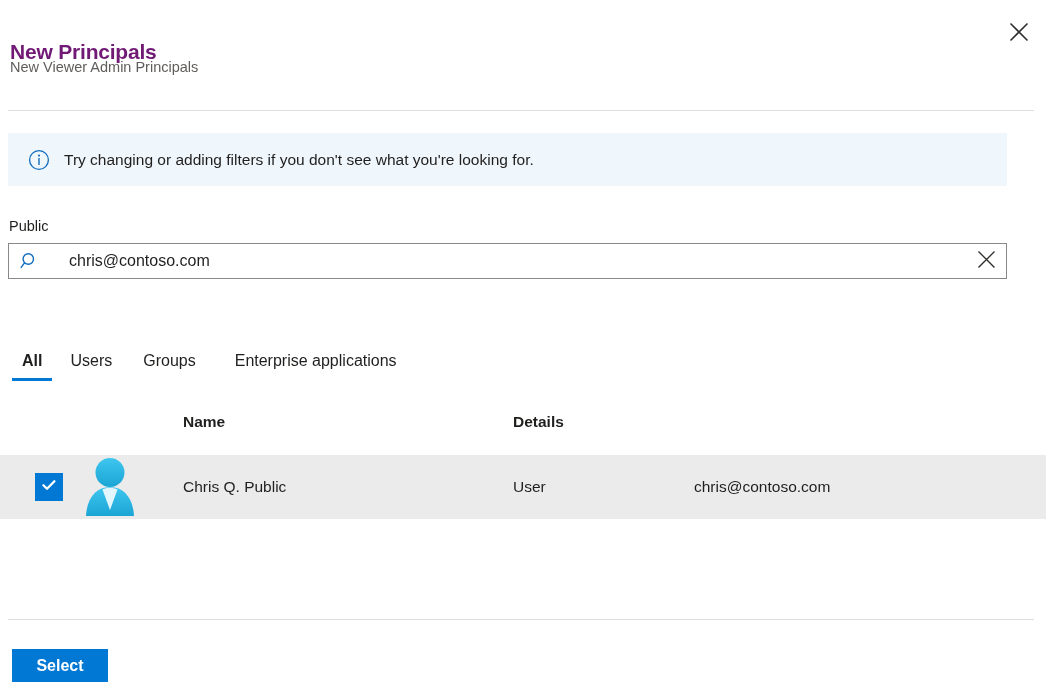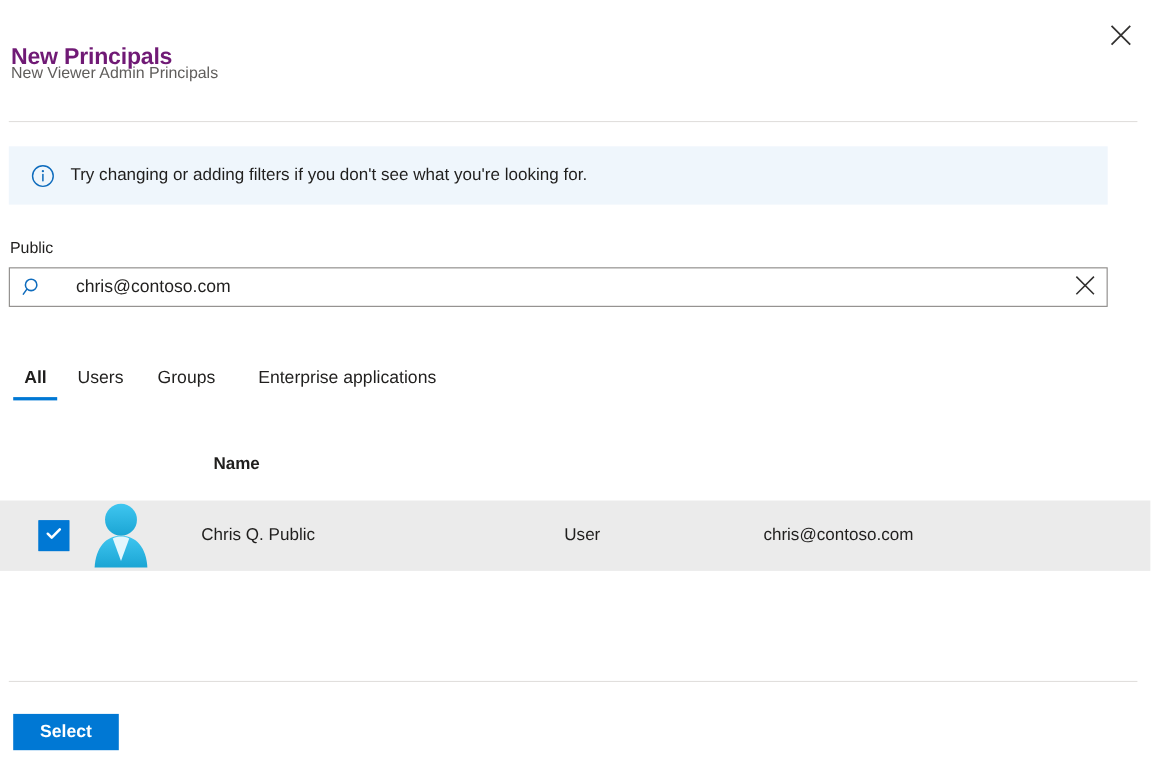--- a/index.html
+++ b/index.html
@@ -109,24 +109,24 @@
     flex: 0 0 40px;
     display: flex; align-items: center; justify-content: center;
     cursor: pointer;
     background: transparent;
     border: none;
   }
 
   
   .tabs {
     position: absolute;
-    left: 8px; top: 324px;
+    left: 8px; top: 336px;
     height: 40px;
     display: flex;
-    align-items: center;
+    align-items: flex-end;
   }
   .tab {
     position: relative;
     padding: 0 14px;
     font-size: 16px;
     color: #201f1e;
     line-height: 30px;
     cursor: pointer;
     white-space: nowrap;
   }
@@ -157,21 +157,21 @@
     align-items: center;
     height: 64px;
     background: #ebebeb;
     margin-top: 11px;
   }
   .col-check  { flex: 0 0 83px; display: flex; align-items: center; padding-left: 35px; }
   .col-avatar { flex: 0 0 100px; display: flex; align-items: center; }
   .col-name   { flex: 0 0 330px; font-size: 15.5px; }
   .col-type   { flex: 0 0 181px; font-size: 15.5px; }
   .col-details{ flex: 1 1 auto;  font-size: 15.5px; }
-  .thead .col-name   { padding-left: 0; margin-left: 11px; }
+  .thead .col-name   { padding-left: 0; }
 
   .checkbox {
     width: 28px; height: 28px;
     background: #0078d4;
     border: 1px solid #0078d4;
     display: flex; align-items: center; justify-content: center;
     cursor: pointer;
   }
   .avatar { width: 54px; height: 62px; display: block; }
 
@@ -249,20 +249,21 @@
     <div class="tab">Users</div>
     <div class="tab">Groups</div>
     <div class="tab">Enterprise applications</div>
   </div>
 
   <div class="table">
     <div class="thead">
       <div class="col-check"></div>
       <div class="col-avatar"></div>
       <div class="col-name">Name</div>
+      <div class="col-details">Details</div>
     </div>
 
     <div class="row">
       <div class="col-check">
         <div class="checkbox">
           <span>
             <svg width="18" height="18" viewBox="0 0 18 18">
               <path d="M3.4 9.2 L7.0 12.8 L14.4 5.2" fill="none" stroke="#ffffff" stroke-width="2.3" stroke-linecap="round" stroke-linejoin="round"></path>
             </svg>
           </span>

